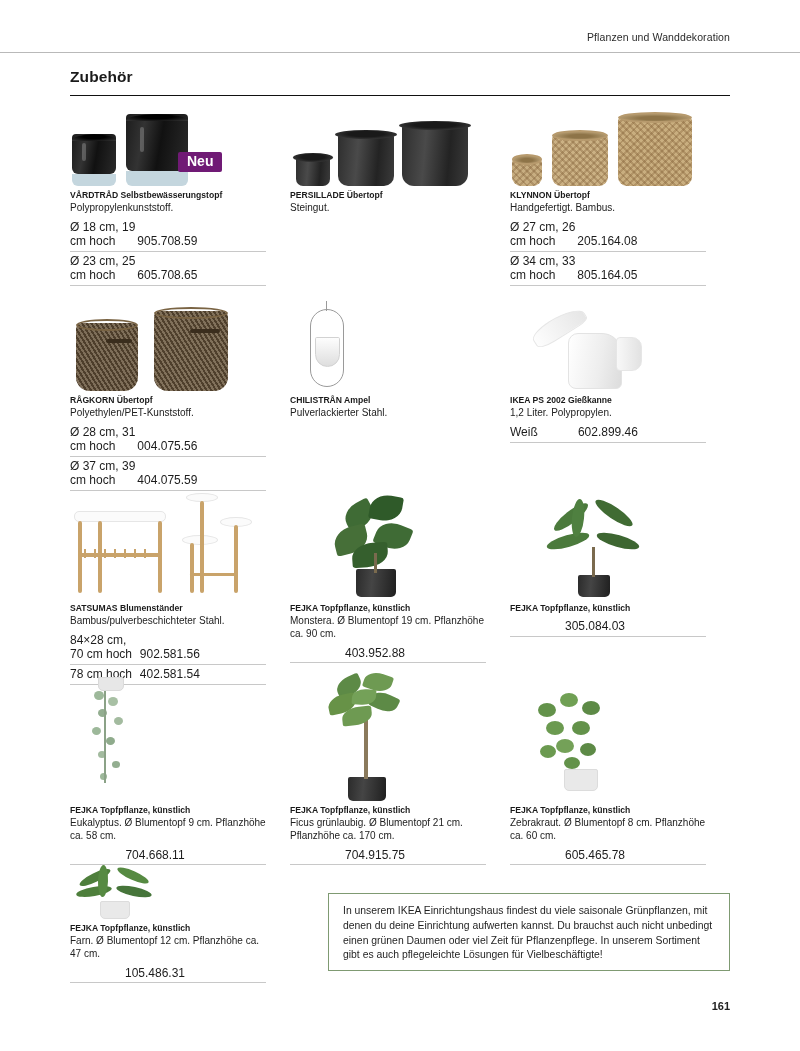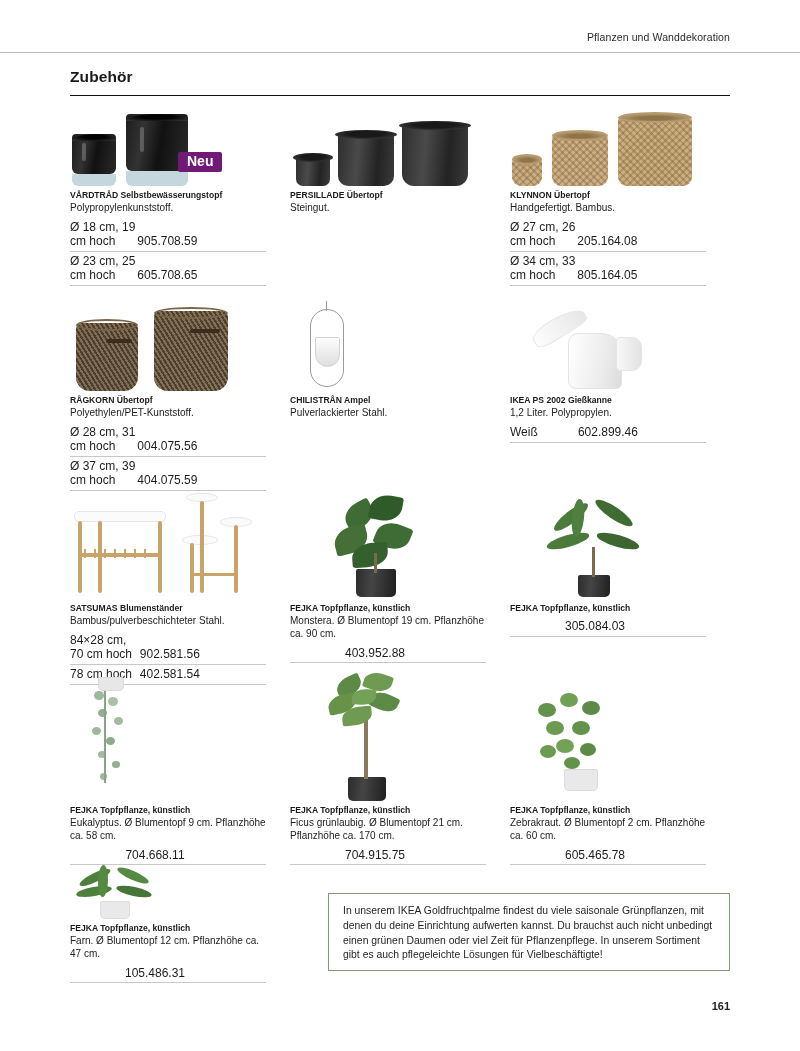--- a/index.html
+++ b/index.html
@@ -494,21 +494,21 @@
           <div class="leaf" style="left:72px; top:28px; width:18px; height:14px; border-radius:50%; background:#5d8a46;"></div>
           <div class="leaf" style="left:36px; top:48px; width:18px; height:14px; border-radius:50%; background:#6b9a50;"></div>
           <div class="leaf" style="left:62px; top:48px; width:18px; height:14px; border-radius:50%; background:#63924a;"></div>
           <div class="leaf" style="left:46px; top:66px; width:18px; height:14px; border-radius:50%; background:#74a158;"></div>
           <div class="leaf" style="left:70px; top:70px; width:16px; height:13px; border-radius:50%; background:#5d8a46;"></div>
           <div class="leaf" style="left:30px; top:72px; width:16px; height:13px; border-radius:50%; background:#6b9a50;"></div>
           <div class="leaf" style="left:54px; top:84px; width:16px; height:12px; border-radius:50%; background:#63924a;"></div>
         </div>
         <div class="info">
           <div class="pname">FEJKA Topfpflanze, künstlich</div>
-          <div class="pdesc">Zebrakraut. Ø Blumentopf 2 cm. Pflanzhöhe ca. 60 cm.</div>
+          <div class="pdesc">Zebrakraut. Ø Blumentopf 8 cm. Pflanzhöhe ca. 60 cm.</div>
           <table class="specs">
             <tbody>
                 <tr>
               <td class="art right" colspan="2">605.465.78</td>
             </tr>
           </tbody>
             </table>
         </div>
       </div>
     </div>
@@ -533,18 +533,18 @@
             </tr>
           </tbody>
             </table>
         </div>
       </div>
     </div>
 
   </div>
 
   <div class="callout">
-    <p>In unserem IKEA Goldfruchtpalme findest du viele saisonale Grünpflanzen, mit denen du deine Einrichtung aufwerten kannst. Du brauchst auch nicht unbedingt einen grünen Daumen oder viel Zeit für Pflanzenpflege. In unserem Sortiment gibt es auch pflegeleichte Lösungen für Vielbeschäftigte!</p>
+    <p>In unserem IKEA Einrichtungshaus findest du viele saisonale Grünpflanzen, mit denen du deine Einrichtung aufwerten kannst. Du brauchst auch nicht unbedingt einen grünen Daumen oder viel Zeit für Pflanzenpflege. In unserem Sortiment gibt es auch pflegeleichte Lösungen für Vielbeschäftigte!</p>
   </div>
 
   <div class="folio">161</div>
 
 </div>
 
 </body></html>

